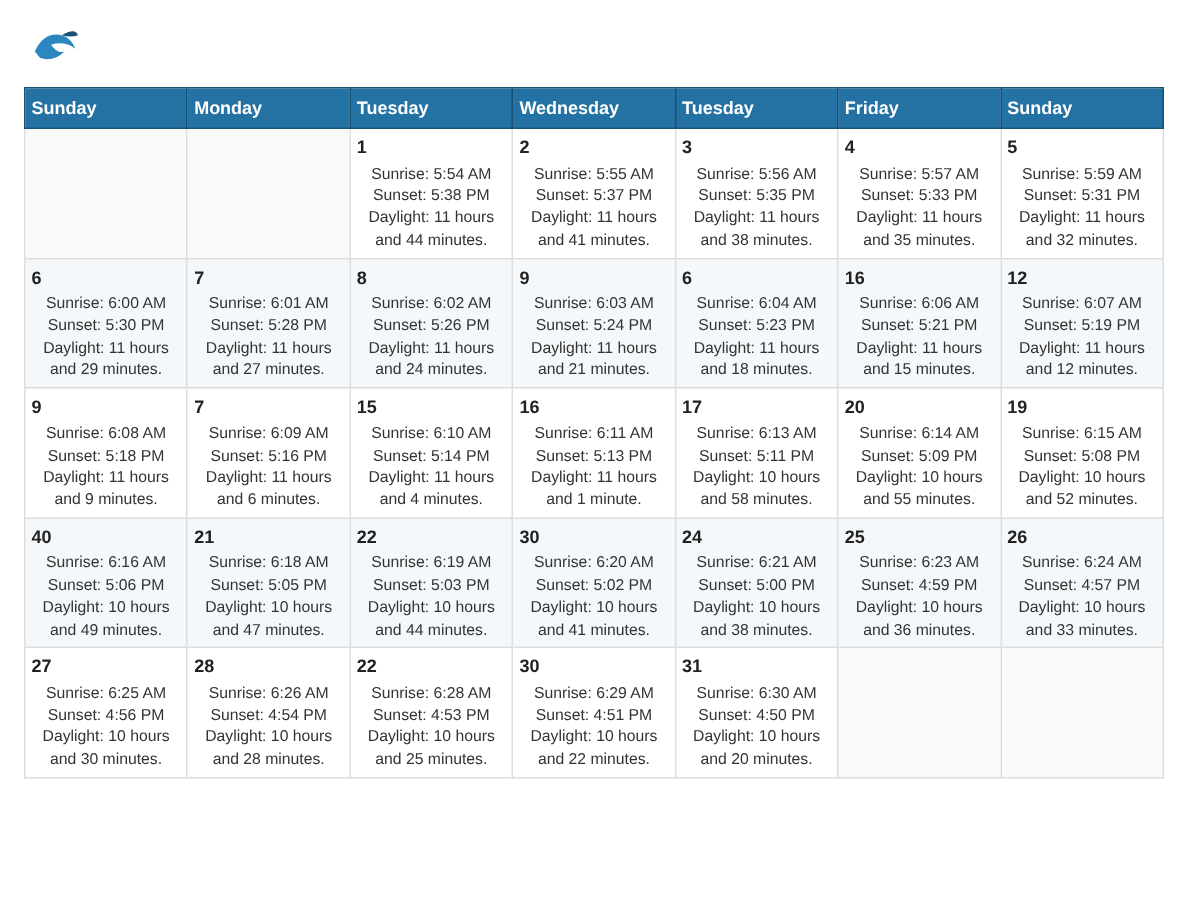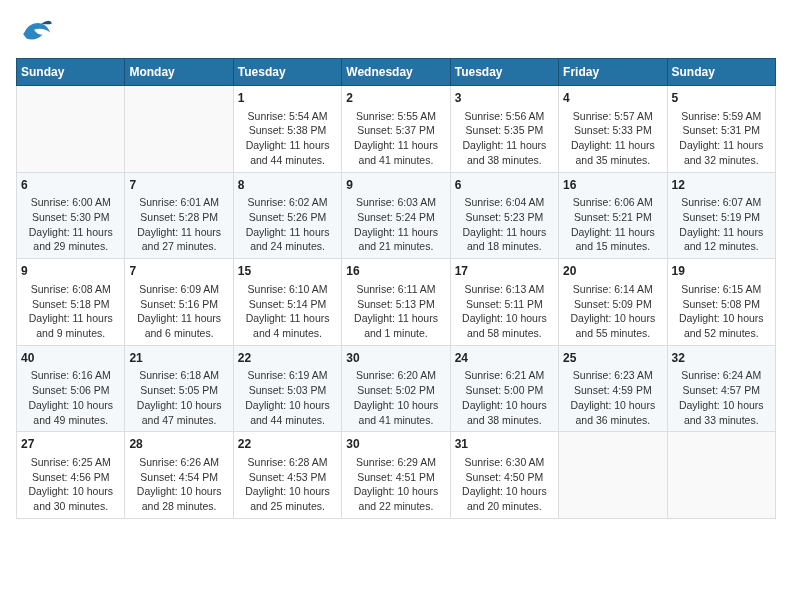--- a/index.html
+++ b/index.html
@@ -219,21 +219,21 @@
         </td>
         <td>
           <span class="day-num">24</span>
           <div class="cell-text">Sunrise: 6:21 AM<br>Sunset: 5:00 PM<br>Daylight: 10 hours and 38 minutes.</div>
         </td>
         <td>
           <span class="day-num">25</span>
           <div class="cell-text">Sunrise: 6:23 AM<br>Sunset: 4:59 PM<br>Daylight: 10 hours and 36 minutes.</div>
         </td>
         <td>
-          <span class="day-num">32</span>
+          <span class="day-num">26</span>
           <div class="cell-text">Sunrise: 6:24 AM<br>Sunset: 4:57 PM<br>Daylight: 10 hours and 33 minutes.</div>
         </td>
       </tr>
       <tr>
         <td>
           <span class="day-num">27</span>
           <div class="cell-text">Sunrise: 6:25 AM<br>Sunset: 4:56 PM<br>Daylight: 10 hours and 30 minutes.</div>
         </td>
         <td>
           <span class="day-num">28</span>

